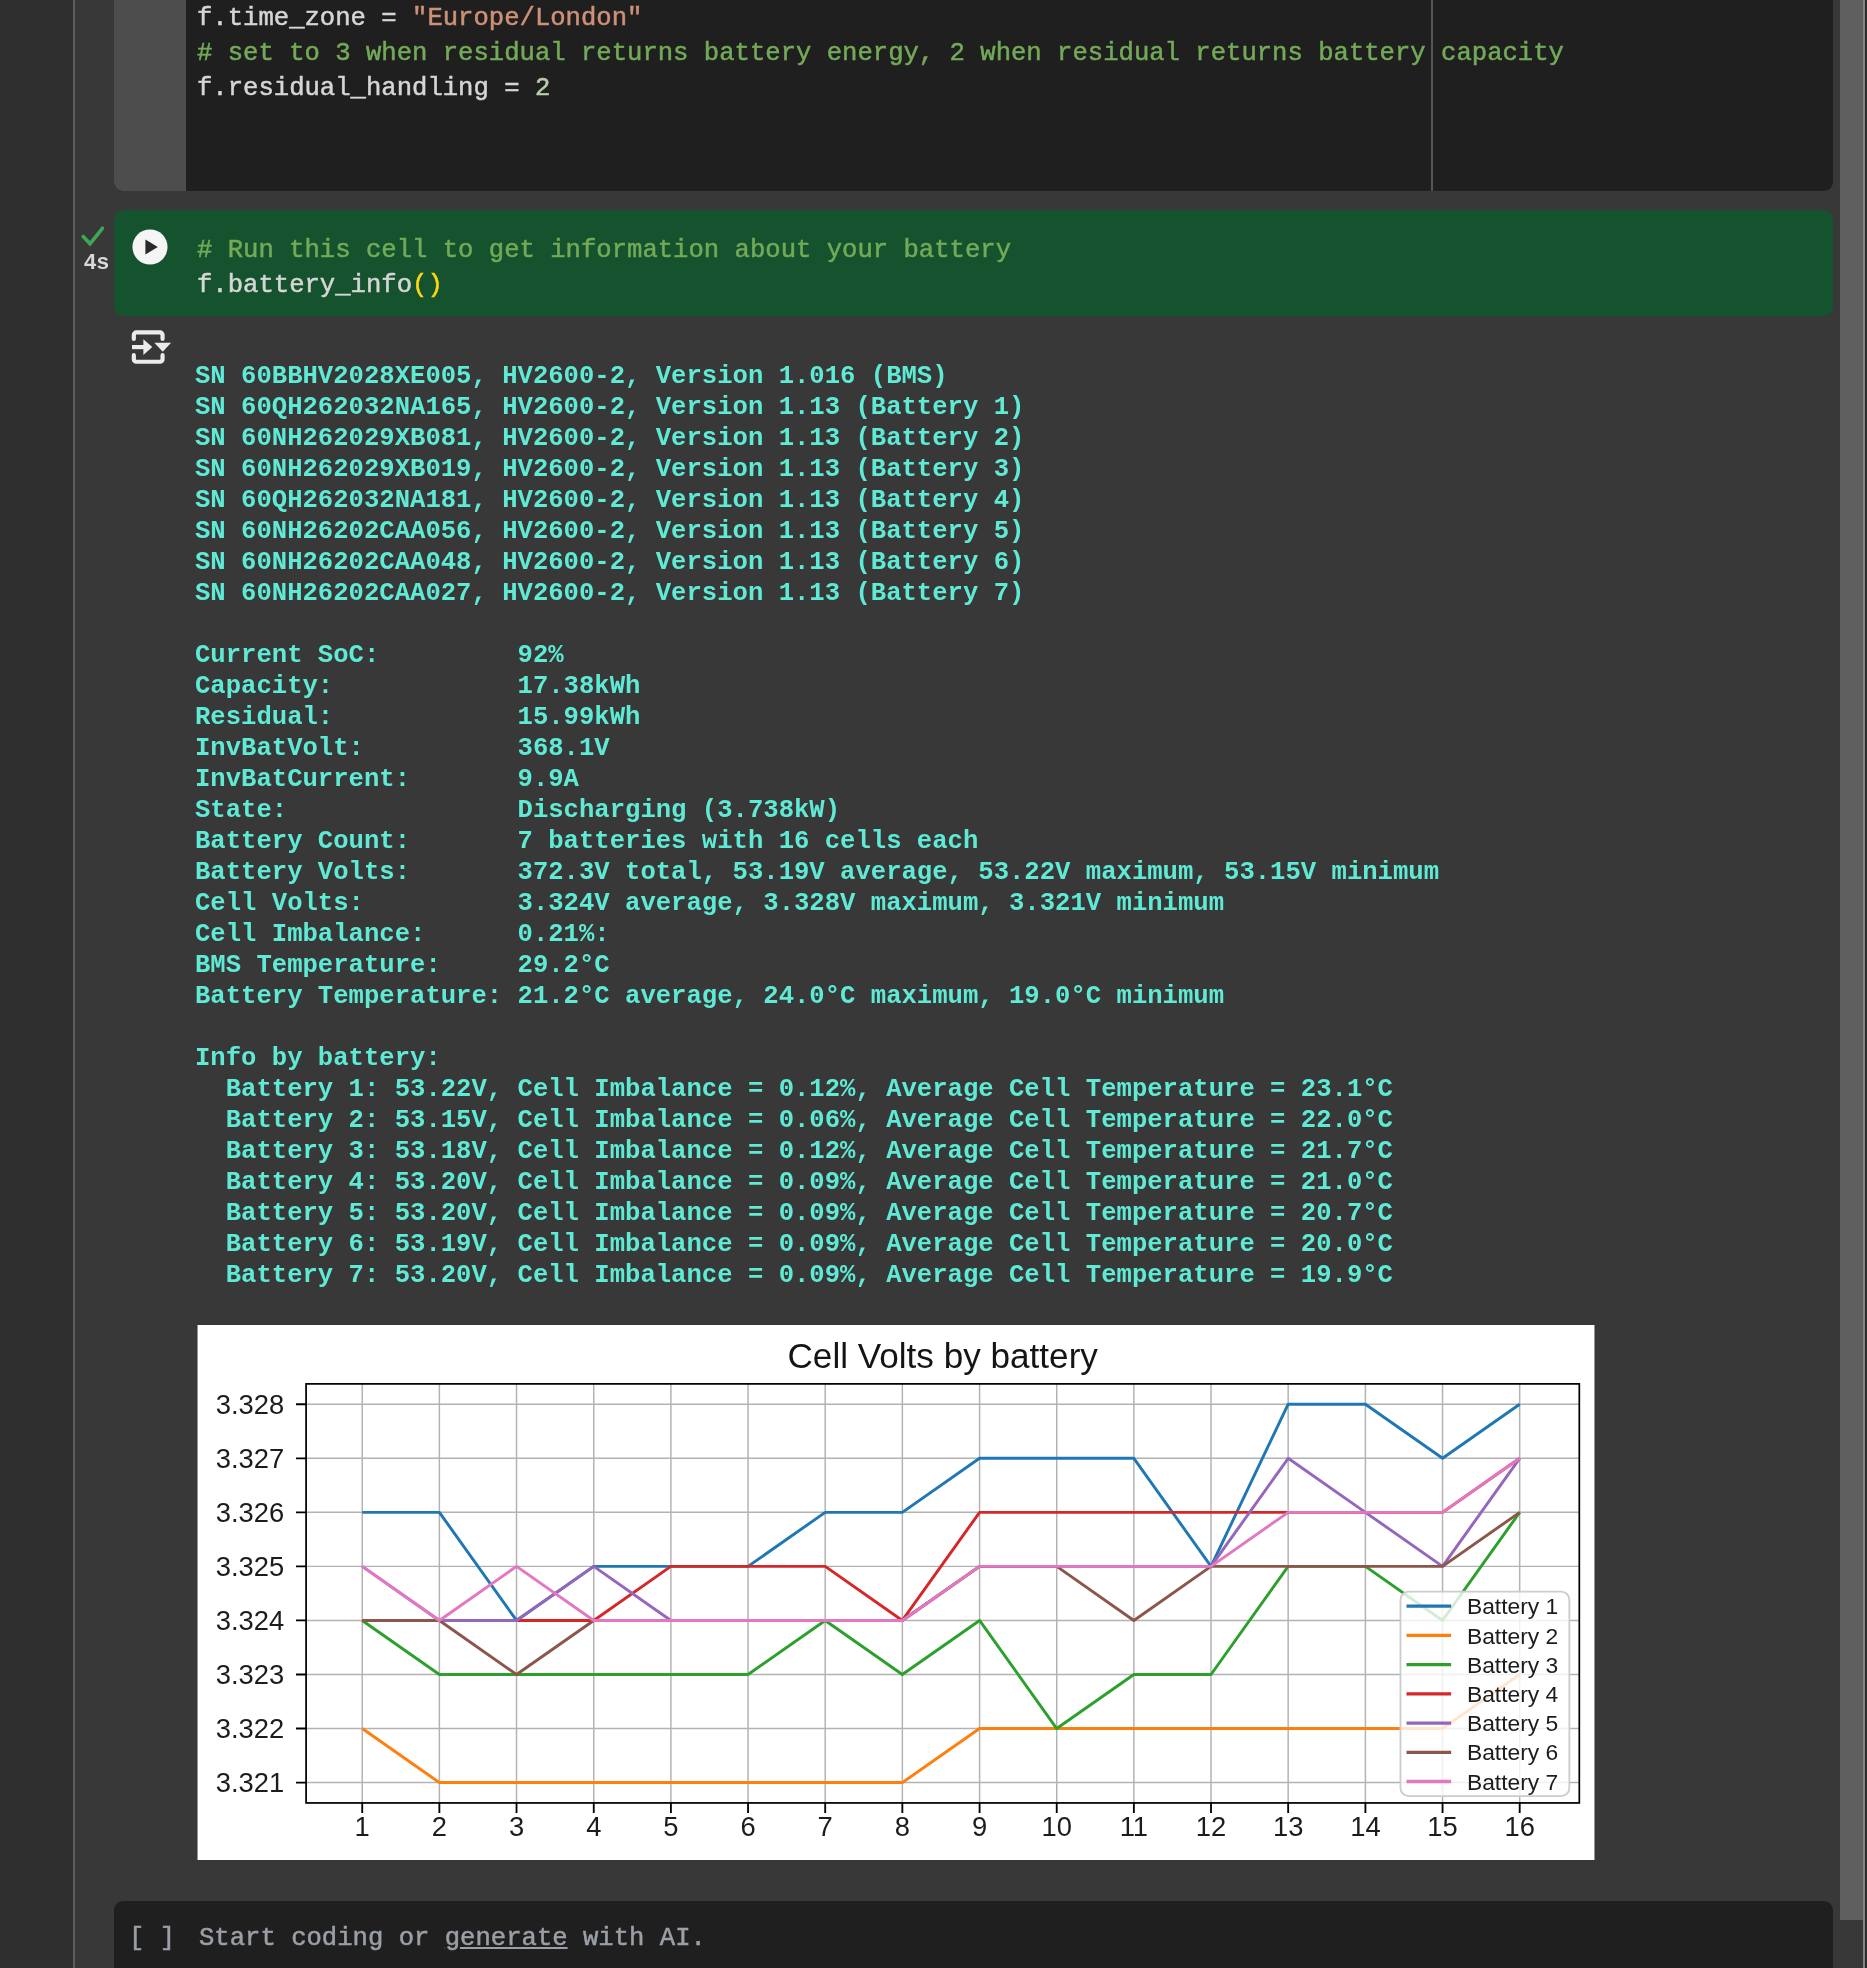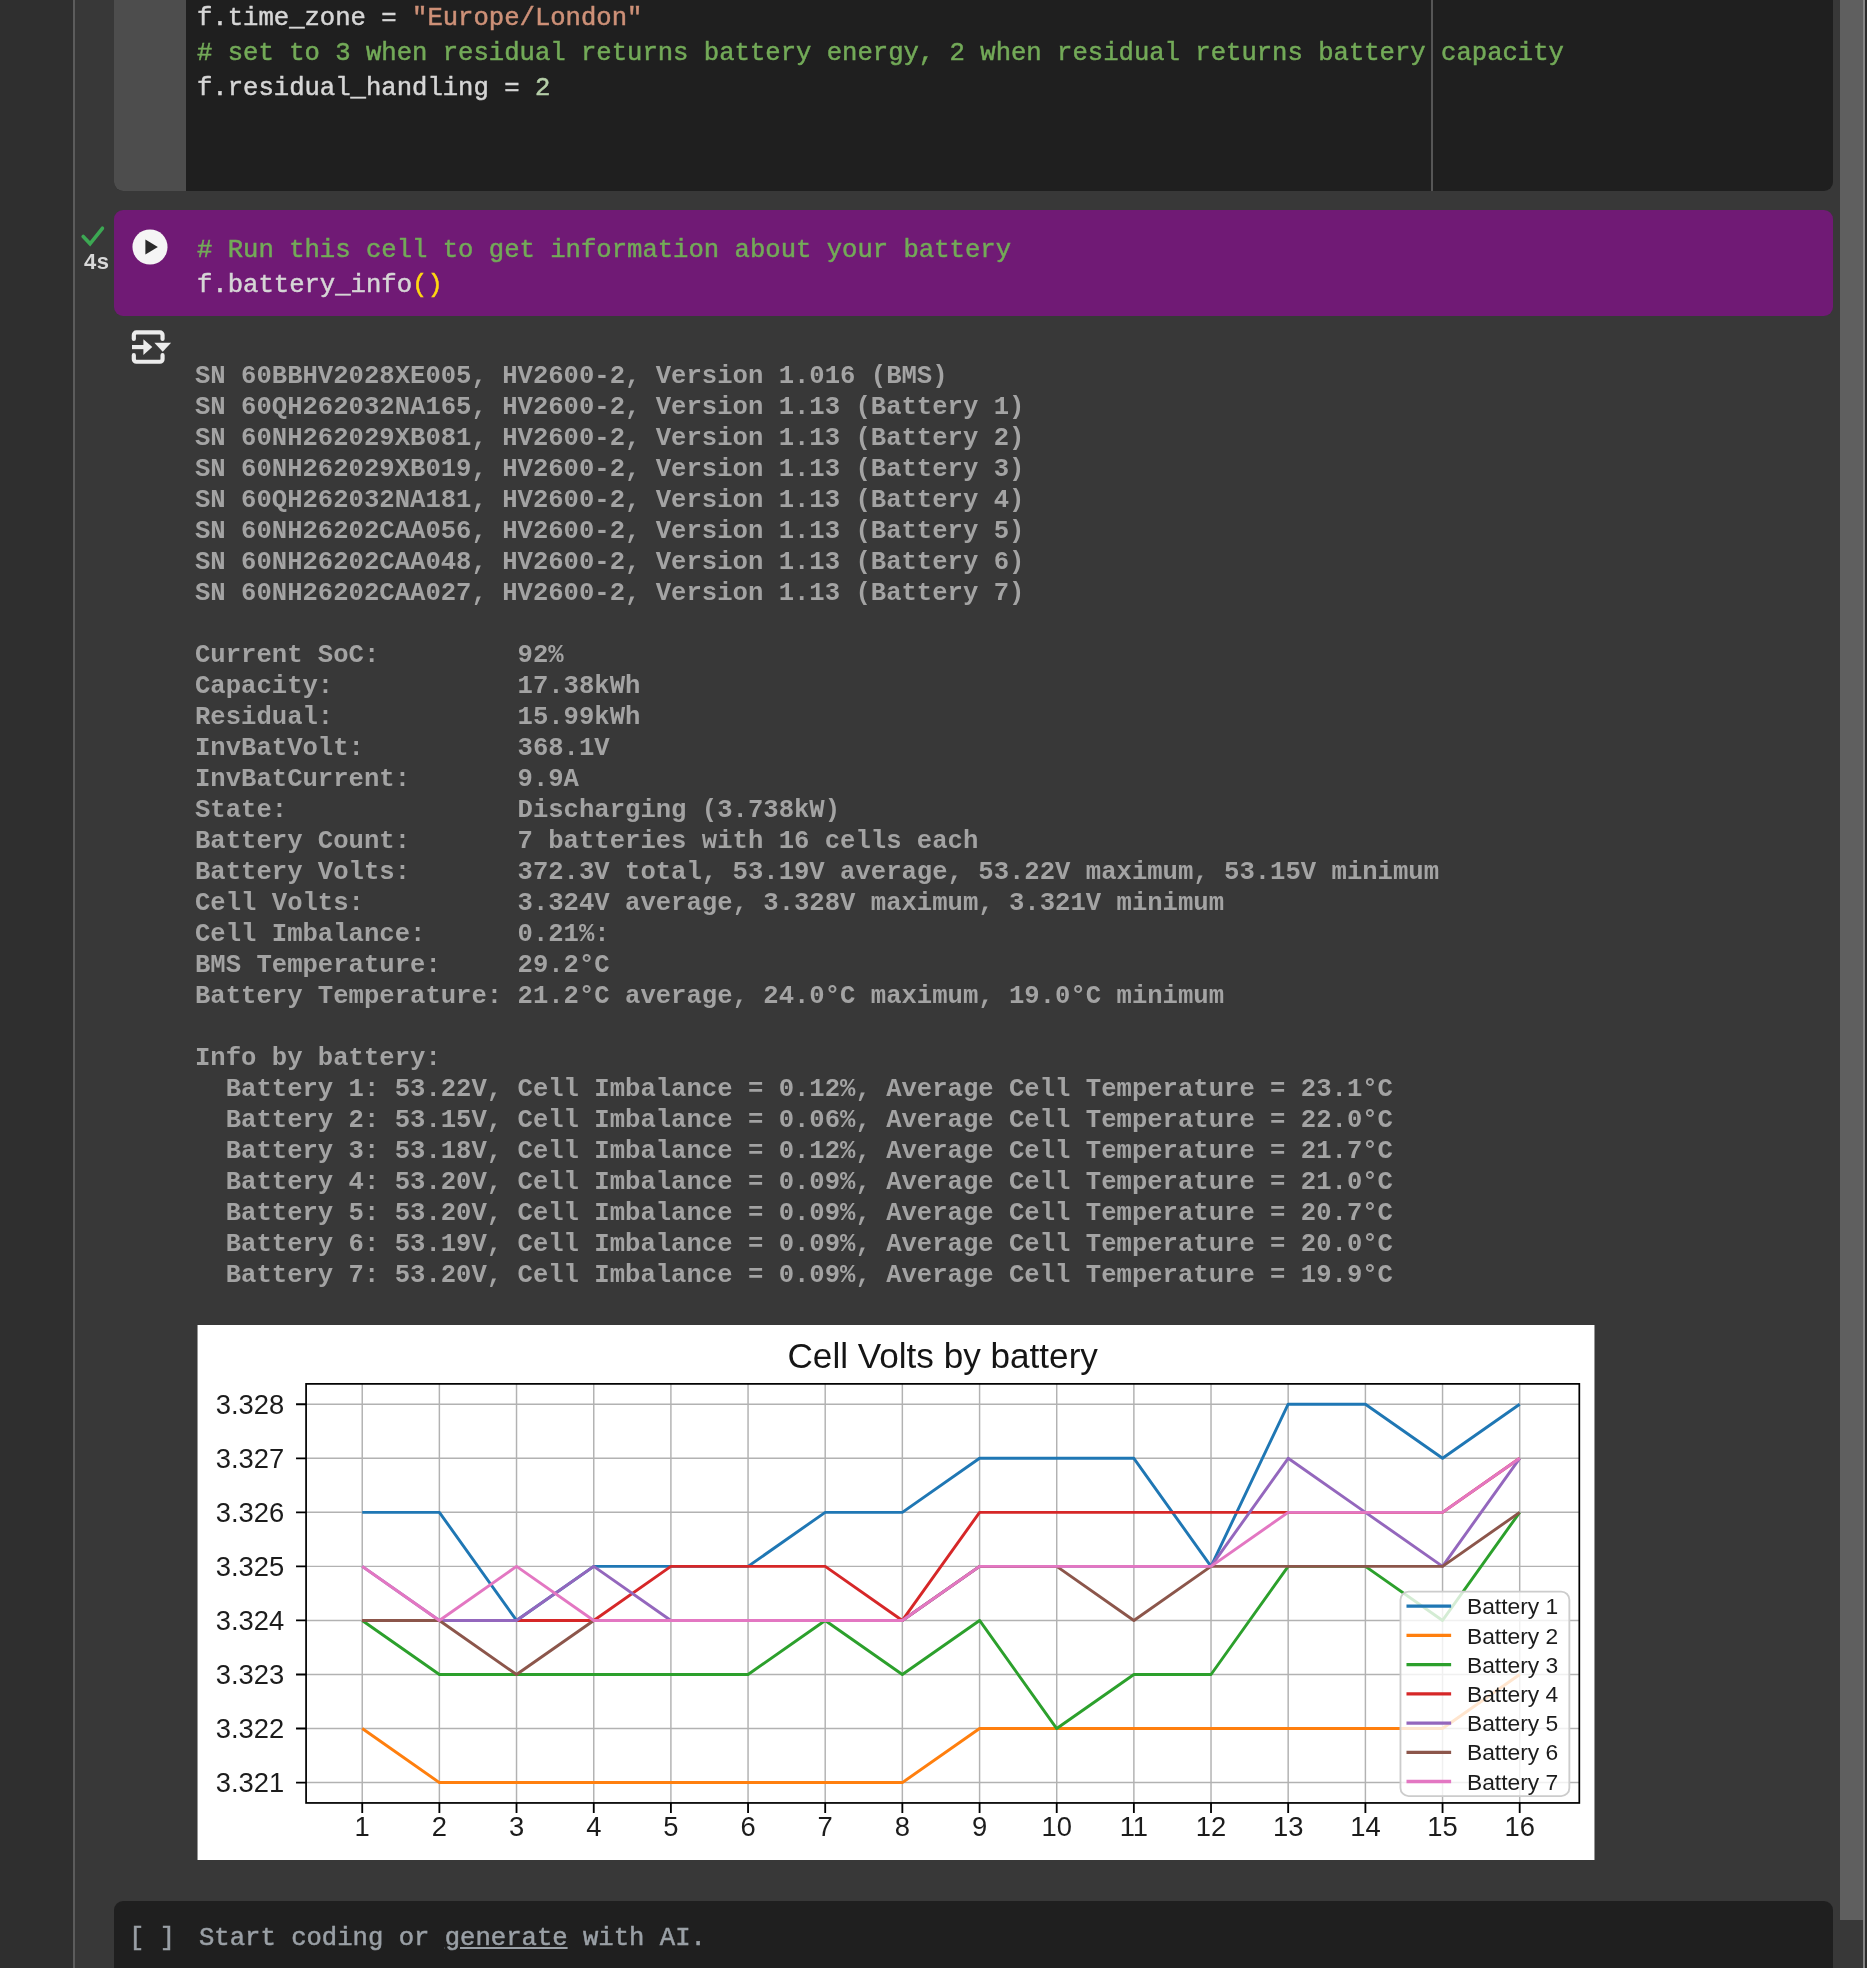--- a/index.html
+++ b/index.html
@@ -1,19 +1,19 @@
 <!DOCTYPE html>
 <html style="font-size:14.6px"><head><meta charset="utf-8">
 <style>
 html,body{margin:0;padding:0;width:1868px;height:1968px;background:#383838;overflow:hidden}
 body{position:relative;font-family:"Liberation Sans",sans-serif}
 .abs{position:absolute}
 pre{margin:0;font-family:"Liberation Mono",monospace;font-size:25.6px}
 .code{line-height:35px;color:#d6d6d6;-webkit-text-stroke:0.5px}
-.out{line-height:31px;color:#a3a3a3;font-weight:bold}
+.out{line-height:31px;color:#5eead4;font-weight:bold}
 .c{color:#73aa58}
 .s{color:#ce9178}
 .n{color:#b5cea8}
 .y{color:#ffd712}
 </style></head>
 <body>
 
 <div class="abs" style="left:0;top:0;width:73px;height:1968px;background:#2f2f2f"></div>
 <div class="abs" style="left:73px;top:0;width:1.8px;height:1968px;background:#5c5c5c"></div>
 
@@ -22,21 +22,21 @@
 <div class="abs" style="left:1865px;top:0;width:2.7px;height:1968px;background:#2b2b2b"></div>
 
 <div class="abs" style="left:114px;top:-37px;width:1719px;height:228px;background:#1f1f1f;border-radius:9.1px;overflow:hidden">
   <div class="abs" style="left:0;top:0;width:72px;height:100%;background:#4d4d4d"></div>
   <div class="abs" style="left:1317px;top:0;width:1.8px;height:100%;background:#565656"></div>
   <pre class="code abs" style="left:83px;top:38px">f.time_zone = <span class="s">"Europe/London"</span>
 <span class="c"># set to 3 when residual returns battery energy, 2 when residual returns battery capacity</span>
 f.residual_handling = <span class="n">2</span></pre>
 </div>
 
-<div class="abs" style="left:114px;top:210px;width:1719px;height:106px;background:#701a75;border-radius:9.1px;overflow:hidden">
+<div class="abs" style="left:114px;top:210px;width:1719px;height:106px;background:#14532d;border-radius:9.1px;overflow:hidden">
   <pre class="code abs" style="left:83px;top:23px"><span class="c"># Run this cell to get information about your battery</span>
 f.battery_info<span class="y">()</span></pre>
 </div>
 
 <svg class="abs" style="left:132px;top:229px" width="36" height="36" viewBox="0 0 39 39">
   <circle cx="19.5" cy="19.5" r="19" fill="#f5f5f5"></circle>
   <path d="M14.5 11.5 L28 19.5 L14.5 27.5 Z" fill="#2a2a2a"></path>
 </svg>
 
 <svg class="abs" style="left:80px;top:224px" width="25.6" height="25" viewBox="0 0 28 27">

